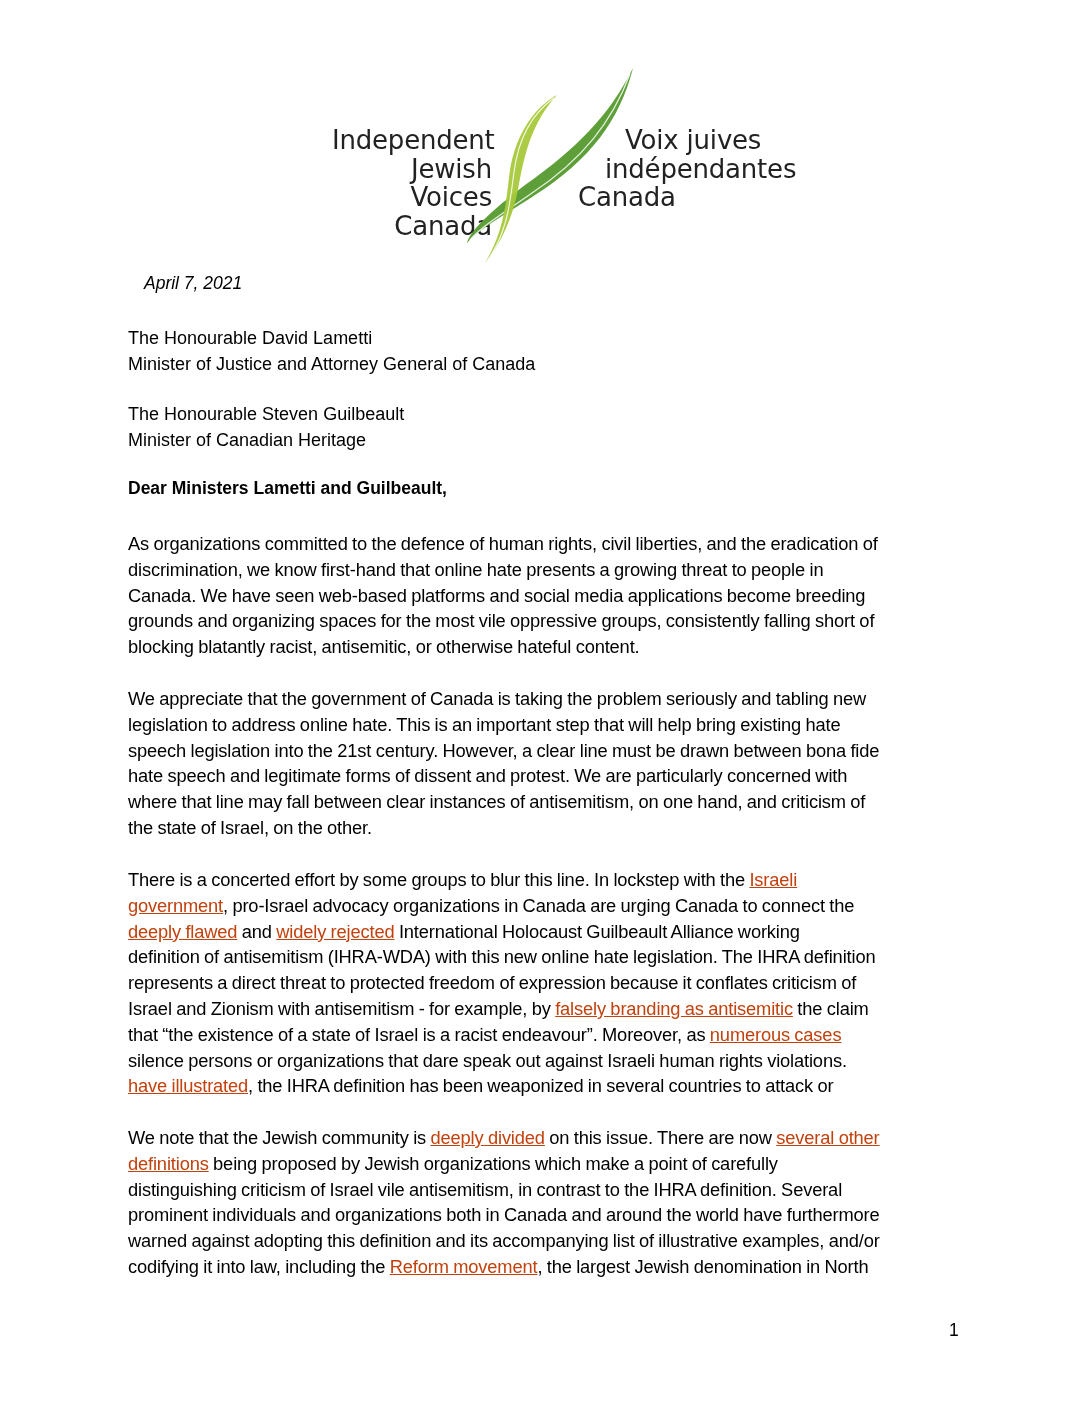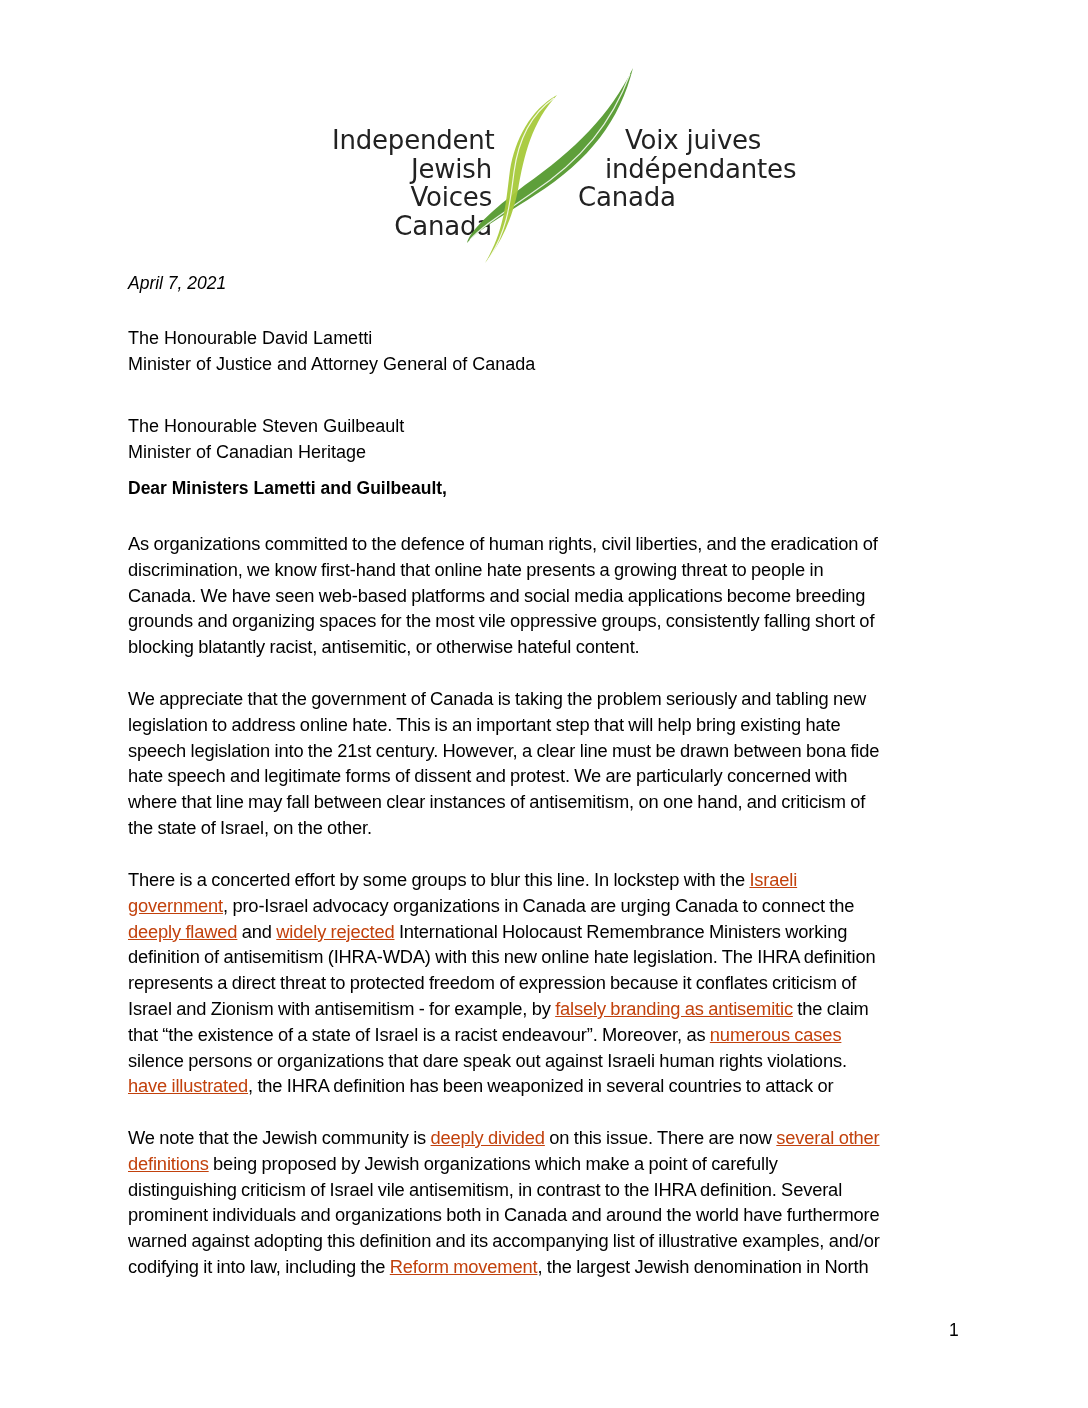--- a/index.html
+++ b/index.html
@@ -2,24 +2,24 @@
 <html><head>
 <meta charset="utf-8">
 <style>
   html, body { margin:0; padding:0; background:#ffffff; }
   body { width:1088px; height:1408px; position:relative; overflow:hidden; font-family:"Liberation Sans", sans-serif; color:#000; }
   .logo { position:absolute; left:320px; top:60px; width:450px; height:210px; }
   .logo-text { position:absolute; font-family:"DejaVu Sans", sans-serif; font-size:26px; line-height:28.5px; color:#222; font-weight:normal; letter-spacing:-0.2px; }
   .logo-left { left:12px; top:66px; text-align:right; width:160px; }
   .logo-right { left:256px; top:66px; text-align:left; width:200px; }
   .logo svg { position:absolute; left:0; top:0; }
-  .date { position:absolute; left:128px; top:273px; font-size:17.5px; font-style:italic;text-align:center; }
+  .date { position:absolute; left:144px; top:273px; font-size:17.5px; font-style:italic;text-align:center; }
   .addr { position:absolute; left:128px; font-size:18px; font-weight:normal; line-height:26px; }
   .addr1 { top:325px; }
-  .addr2 { top:401px;margin-top:12px; }
+  .addr2 { top:401px; }
   .salutation { position:absolute; left:128px; top:478px; font-size:17.5px; font-weight:bold; }
   .para { position:absolute; left:128px; width:840px; font-size:18.3px; line-height:25.8px; letter-spacing:-0.15px; word-spacing:-0.5px; }
   .para .line { display:block; white-space:nowrap; }
   .p1 { top:531px; }
   .p2 { top:686px; }
   .p3 { top:867px; }
   .p4 { top:1125px; }
   a.link { color:#c2410c; text-decoration:underline; }
   .page-num { position:absolute; left:949px; top:1320px; font-size:17.5px; }
 </style>
@@ -73,21 +73,21 @@
   <span class="line">legislation to address online hate. This is an important step that will help bring existing hate</span>
   <span class="line">speech legislation into the 21st century. However, a clear line must be drawn between bona fide</span>
   <span class="line">hate speech and legitimate forms of dissent and protest. We are particularly concerned with</span>
   <span class="line">where that line may fall between clear instances of antisemitism, on one hand, and criticism of</span>
   <span class="line">the state of Israel, on the other.</span>
 </div>
 
 <div class="para p3">
   <span class="line"><span>There is a concerted effort by some groups to blur this line. In lockstep with the </span><a class="link">Israeli</a></span>
   <span class="line"><a class="link">government</a><span>, pro-Israel advocacy organizations in Canada are urging Canada to connect the</span></span>
-  <span class="line"><a class="link">deeply flawed</a><span style="white-space:pre"> and </span><a class="link">widely rejected</a><span style="white-space:pre"> International Holocaust Remembrance Ministers working</span></span>
+  <span class="line"><a class="link">deeply flawed</a><span style="white-space:pre"> and </span><a class="link">widely rejected</a><span style="white-space:pre"> International Holocaust Guilbeault Alliance working</span></span>
   <span class="line">definition of antisemitism (IHRA-WDA) with this new online hate legislation. The IHRA definition</span>
   <span class="line">represents a direct threat to protected freedom of expression because it conflates criticism of</span>
   <span class="line"><span style="white-space:pre">Israel and Zionism with antisemitism - for example, by </span><a class="link">falsely branding as antisemitic</a><span style="white-space:pre"> the claim</span></span>
   <span class="line"><span style="white-space:pre">that “the existence of a state of Israel is a racist endeavour”. Moreover, as </span><a class="link">numerous cases</a></span>
   <span class="line">silence persons or organizations that dare speak out against Israeli human rights violations.</span>
   <span class="line"><a class="link">have illustrated</a><span>, the IHRA definition has been weaponized in several countries to attack or</span></span>
 </div>
 
 <div class="para p4">
   <span class="line"><span style="white-space:pre">We note that the Jewish community is </span><a class="link">deeply divided</a><span style="white-space:pre"> on this issue. There are now </span><a class="link">several other</a></span>

